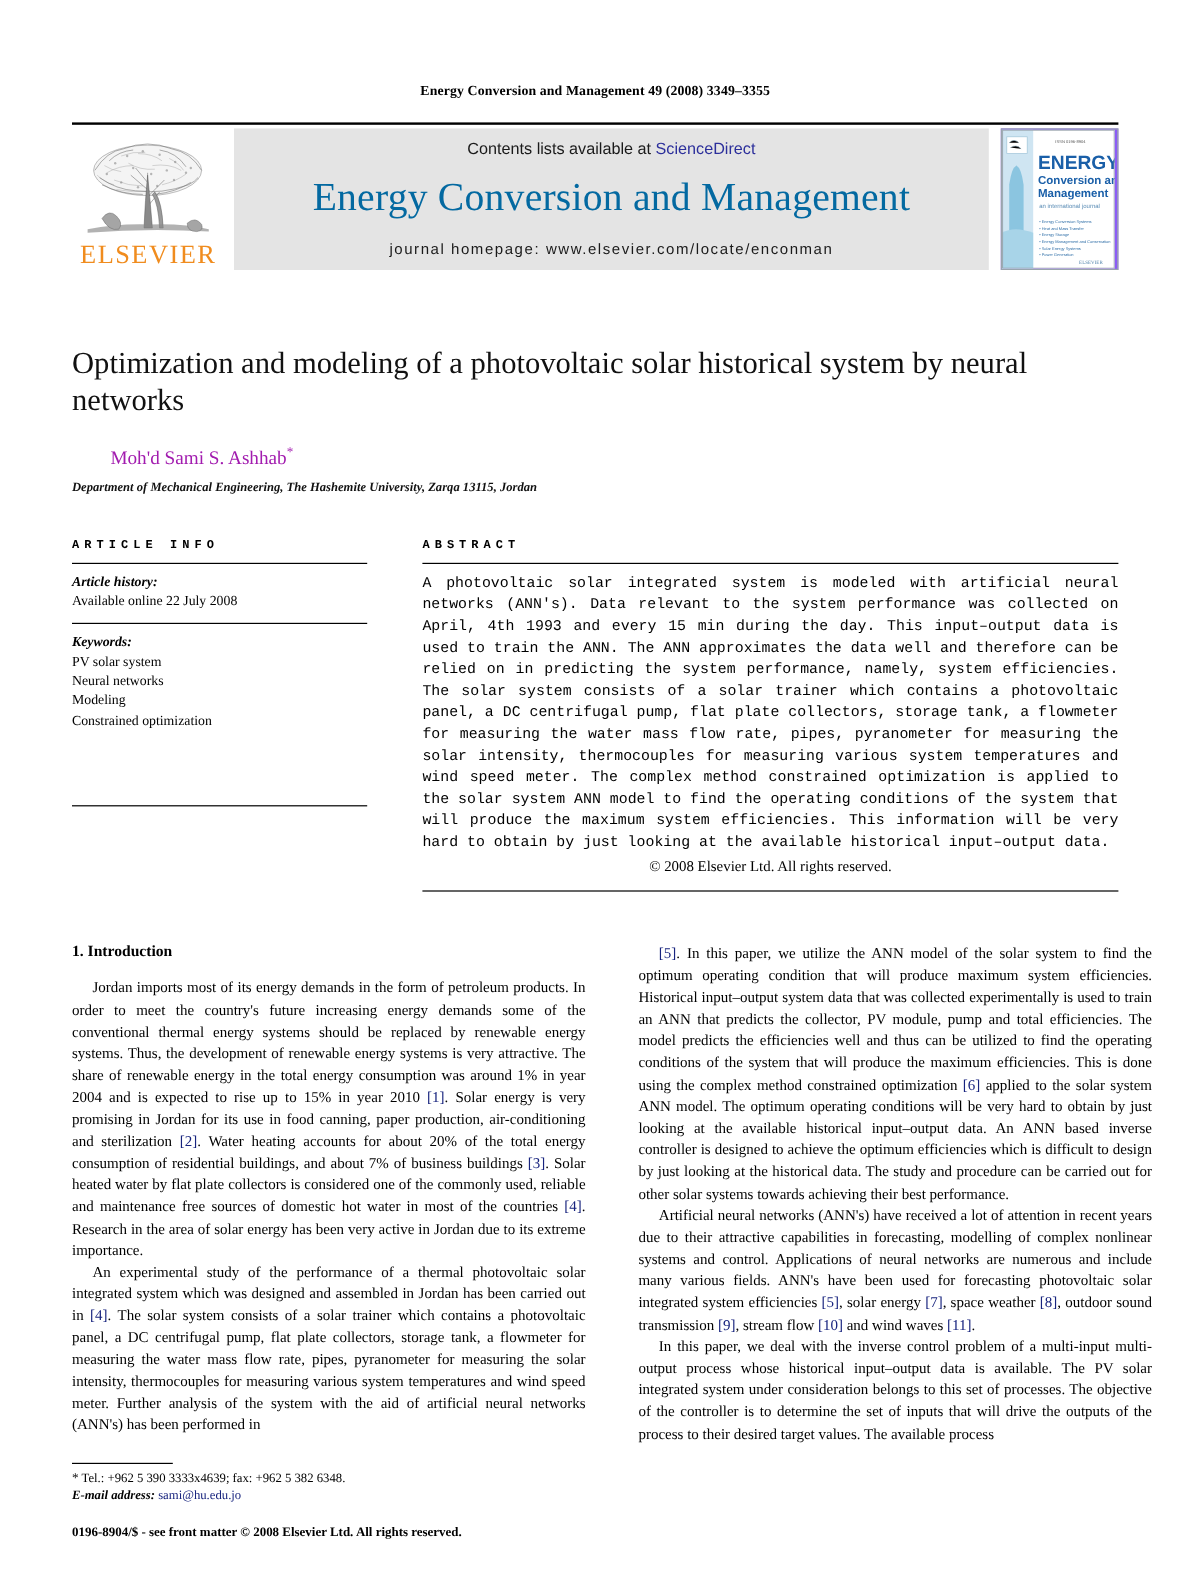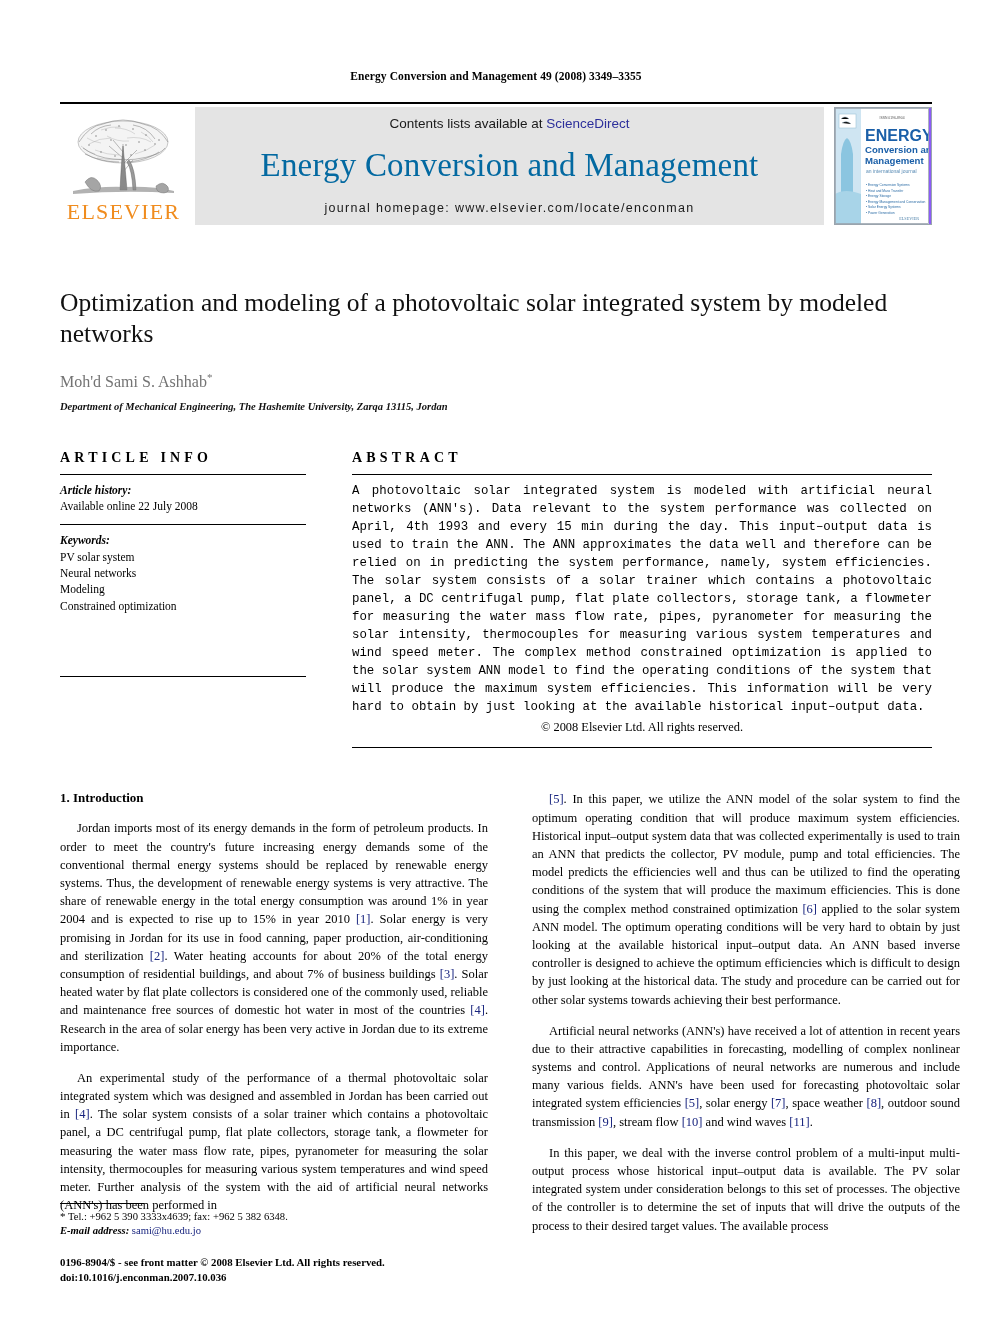--- a/index.html
+++ b/index.html
@@ -106,21 +106,22 @@
   .paper-title {
     font-size: 25.5px;
     line-height: 1.23;
     font-weight: normal;
     margin: 0;
     color: #111;
   }
   .authors {
     margin-top: 22px;
     font-size: 16px;
-    color: #737373;
+    color: #a21caf;
+    margin-left: 32px;
   }
   .authors sup { font-size: 11px; }
   .affiliation {
     margin-top: 9px;
     font-size: 10.5px;
     font-style: italic;
     font-weight: bold;
     color: #111;
   }
 
@@ -132,22 +133,22 @@
   }
   .col-info {
     flex: 0 0 246px;
     width: 246px;
   }
   .col-abstract {
     flex: 1 1 auto;
     margin-left: 46px;
   }
   .sec-label {
-    font-family: Liberation Serif, serif;
-    font-size: 14px;
+    font-family: Liberation Mono, monospace;
+    font-size: 10px;
     font-weight: bold;
     letter-spacing: 4.2px;
   }
   .rule-strong {
     border-top: 1.6px solid #000;
     margin-top: 8px;
   }
   .rule-thin {
     border-top: 1px solid #000;
     margin-top: 10px;
@@ -192,21 +193,21 @@
     margin: 0 0 13px 0;
   }
   p.para {
     margin: 0;
     font-size: 12.5px;
     line-height: 1.455;
     text-align: justify;
     text-indent: 17px;
     hyphens: manual;
   }
-  p.para + p.para { margin-top: 13px; }
+  p.para + p.para { margin-top: 0; }
   .ref { color: #17237e; }
 
   
   .footnote-wrap {
     position: absolute;
     left: 60px;
     bottom: 37px;
     width: 428px;
   }
   .fn-rule {
@@ -309,21 +310,21 @@
           <text x="31" y="100">• Solar Energy Systems</text>
           <text x="31" y="105.5">• Power Generation</text>
         </g>
         <text x="84" y="112" font-family="Liberation Serif, serif" font-size="4.2" fill="#4a7fa8" text-anchor="end">ELSEVIER</text>
         <rect x="0.5" y="0.5" width="93" height="115" fill="none" stroke="#9aa4ad" stroke-width="0.8"></rect>
       </svg>
     </div>
   </div>
 
   <div class="title-block">
-    <h1 class="paper-title">Optimization and modeling of a photovoltaic solar integrated system by modeled networks</h1>
+    <h1 class="paper-title">Optimization and modeling of a photovoltaic solar historical system by neural networks</h1>
     <div class="authors"><span>Moh'd Sami S. Ashhab</span><sup>*</sup></div>
     <div class="affiliation">Department of Mechanical Engineering, The Hashemite University, Zarqa 13115, Jordan</div>
   </div>
 
   <div class="info-abstract">
 
     <div class="col-info">
       <div class="sec-label">ARTICLE INFO</div>
       <div class="rule-strong"></div>
       <div class="info-group">
@@ -368,17 +369,16 @@
     <div class="fn-line">
       <span class="star">*</span>
       <span>Tel.: +962 5 390 3333x4639; fax: +962 5 382 6348.</span>
     </div>
     <div class="fn-line fn-email">
       <span class="fn-email-label" style="color:#000">E-mail address:</span>
       <span>sami@hu.edu.jo</span>
     </div>
     <div class="issn-block">
       <div>0196-8904/$ - see front matter © 2008 Elsevier Ltd. All rights reserved.</div>
-      <div>doi:10.1016/j.enconman.2007.10.036</div>
     </div>
   </div>
 
 </div>
 
 </body></html>

